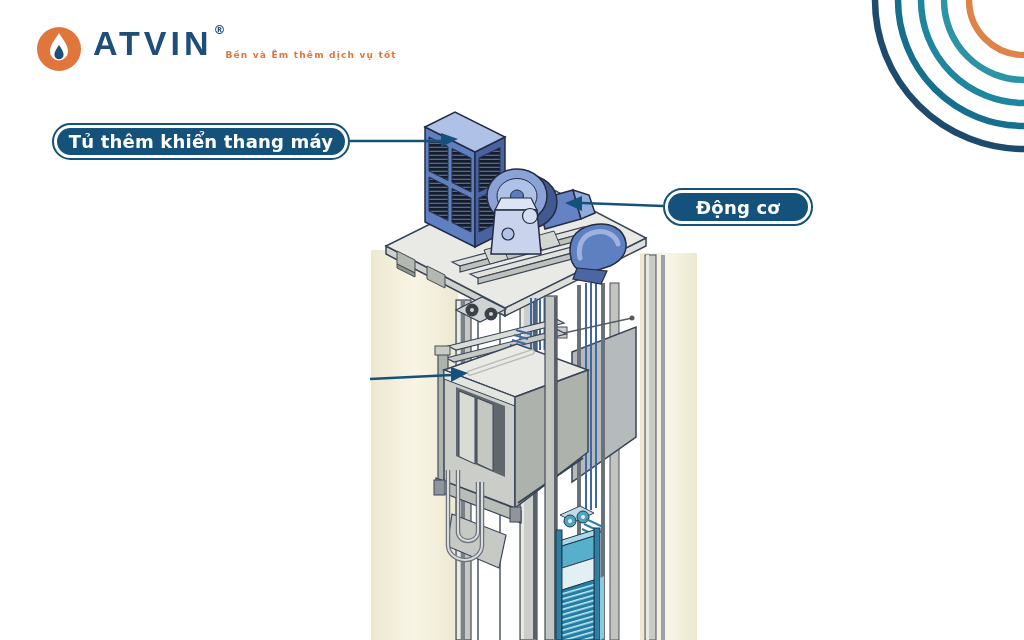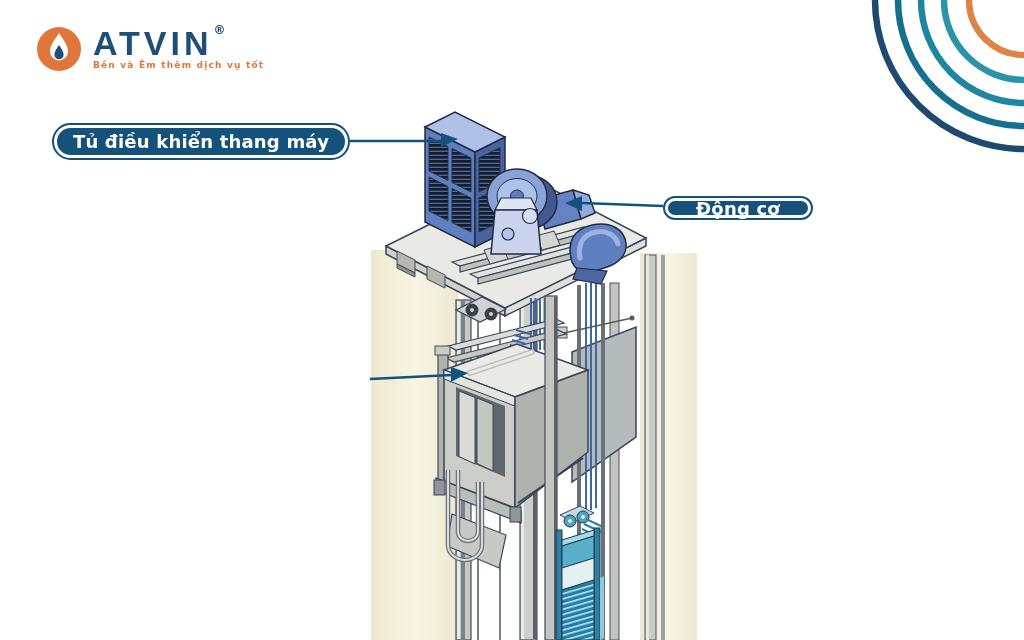--- a/index.html
+++ b/index.html
@@ -3,38 +3,38 @@
 <meta charset="utf-8">
 <style>
   html,body{margin:0;padding:0;background:#fff;}
   .stage{
     position:relative;width:1024px;height:640px;background:#ffffff;
     overflow:hidden;font-family:"DejaVu Sans","Liberation Sans",sans-serif;
   }
   
   .logo{position:absolute;left:36px;top:26px;display:flex;align-items:flex-start;gap:11px;}
   .logo-mark{width:46px;height:46px;flex:0 0 auto;}
-  .brand-text{display:flex;flex-direction:column;}
+  .brand-text{display:flex;flex-direction:row;align-items:flex-end;}
   .brand-row{display:flex;align-items:flex-start;line-height:1;}
   .brand-name{font-family:"Liberation Sans",sans-serif;font-size:34px;font-weight:700;
     color:#1F4E79;letter-spacing:4px;line-height:1;}
   .brand-reg{font-size:12px;color:#1F4E79;font-weight:700;margin-top:-2px;margin-left:1px;}
   .brand-tagline{font-size:9px;font-weight:700;color:#E0763C;letter-spacing:1.2px;white-space:nowrap;}
   
   .corner-arcs{position:absolute;top:0;right:0;width:170px;height:170px;}
   
   .diagram{position:absolute;inset:0;}
   
   .pill{position:absolute;box-sizing:border-box;border:2px solid #15527B;background:#ffffff;
     border-radius:999px;padding:3px;}
   .pill-core{background:#15527B;border-radius:999px;color:#fff;height:100%;
     display:flex;align-items:center;justify-content:center;
     font-size:18px;font-weight:700;letter-spacing:.2px;white-space:nowrap;box-sizing:border-box;padding:0 14px;}
   .pill-1{left:52px;top:123px;width:298px;height:37px;}
-  .pill-2{left:663px;top:196px;width:150px;height:24px;}
+  .pill-2{left:663px;top:188px;width:150px;height:38px;}
   .pill-3{left:70px;top:360px;width:300px;height:37px;}
 </style>
 </head>
 <body>
 
 <div class="stage">
 
   <div class="logo">
     <svg class="logo-mark" viewBox="0 0 46 46">
       <circle cx="23" cy="23" r="22" fill="#E0763C"></circle>
@@ -219,19 +219,19 @@
       <line x1="350" y1="141" x2="441" y2="141" stroke-width="2.5"></line>
       <polygon points="441,133 458,139 441,147" stroke="none"></polygon>
       <line x1="663" y1="206" x2="582" y2="203" stroke-width="2.5"></line>
       <polygon points="582,196 565,203 582,211" stroke="none"></polygon>
       <line x1="370" y1="379" x2="452" y2="375" stroke-width="2.5"></line>
       <polygon points="451,367 468,373 451,382" stroke="none"></polygon>
     </g>
   </svg>
 
   <div class="pill pill-1">
-    <div class="pill-core">Tủ điều khiển thang máy</div>
+    <div class="pill-core">Tủ thêm khiển thang máy</div>
   </div>
   <div class="pill pill-2">
     <div class="pill-core">Động cơ</div>
   </div>
 
 </div>
 
 </body></html>

